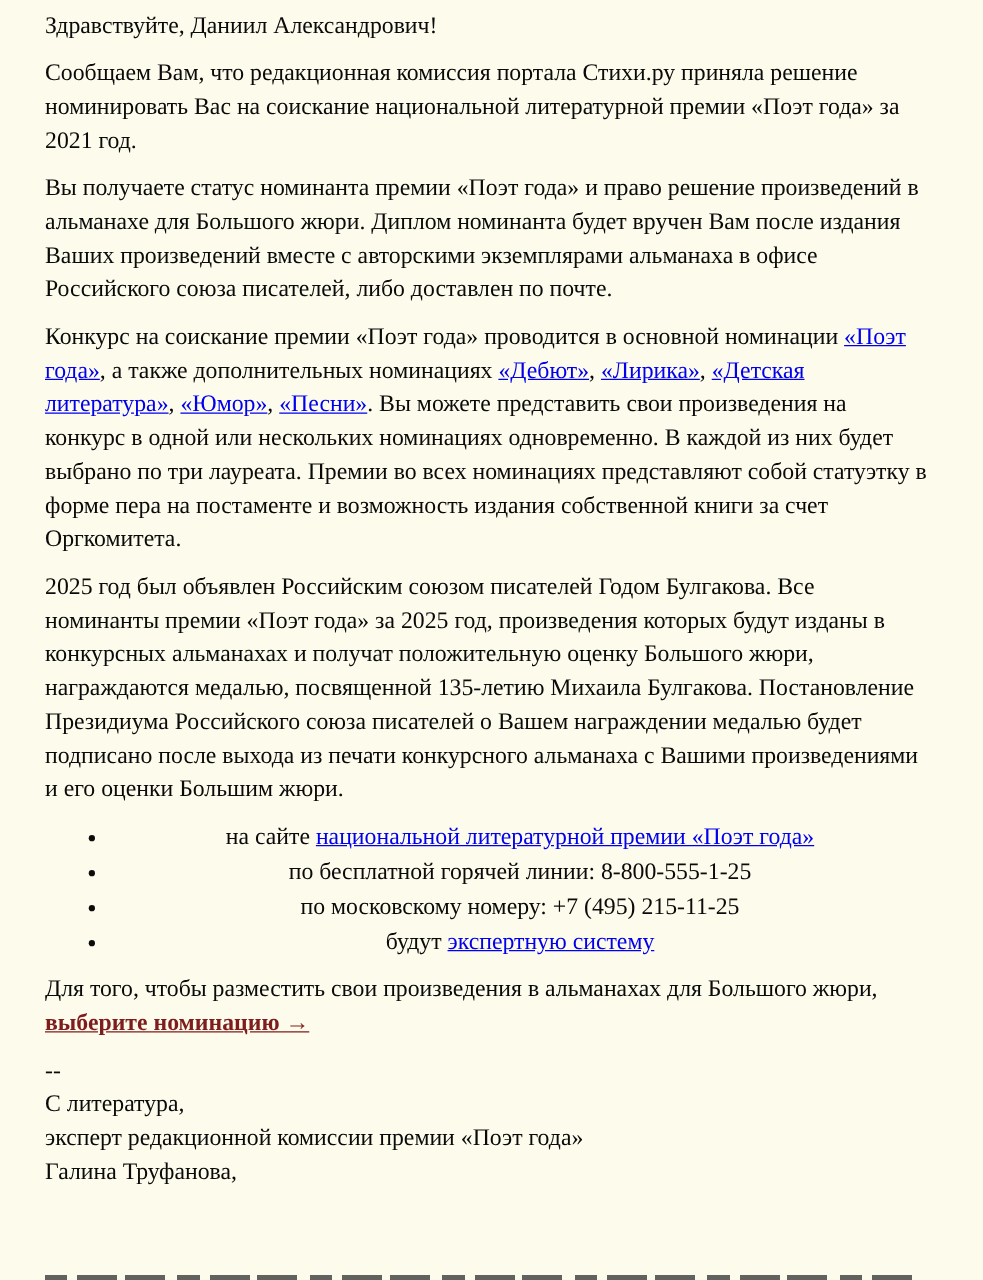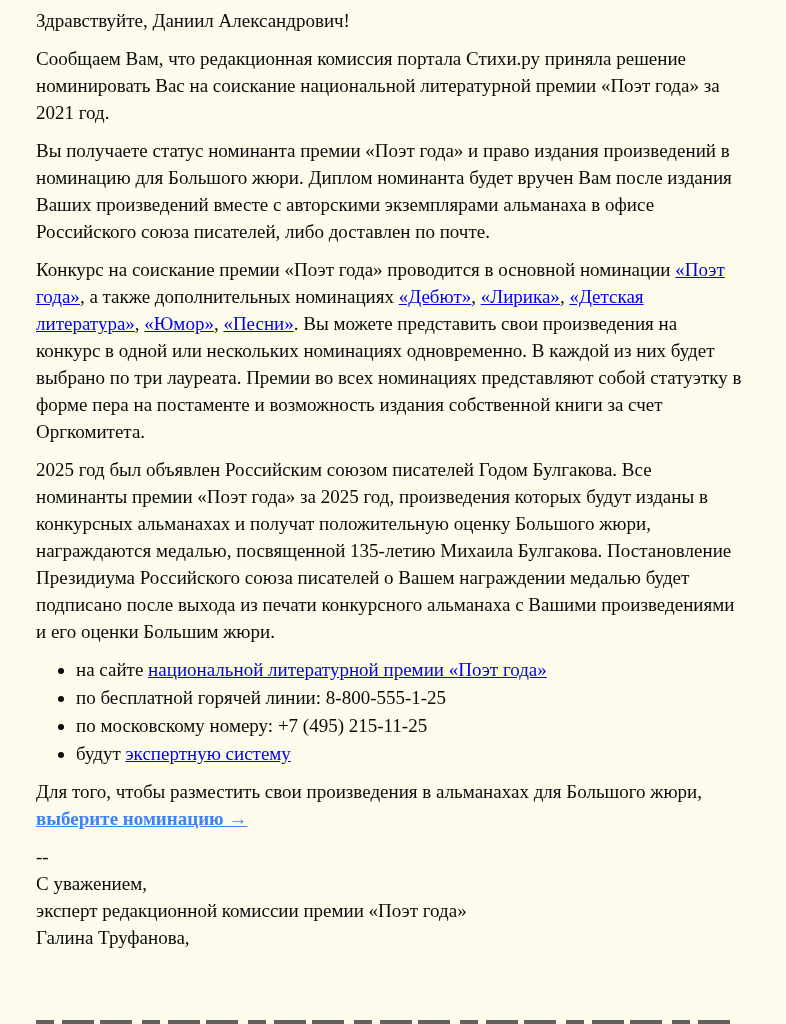--- a/index.html
+++ b/index.html
@@ -18,31 +18,31 @@
   .letter {
     padding: 7px 30px 0 36px;
   }
   p { margin: 0 12px 11px 0; }
   a.lnk {
     color: #0000EE;
     text-decoration: underline;
     cursor: pointer;
   }
   a.cta-link {
-    color: #3b82f6;
+    color: #7f1d1d;
     font-weight: bold;
     text-decoration: underline;
     cursor: pointer;
   }
   ul.info-list {
     margin: 0 0 11px 0;
     padding-left: 40px;
     list-style-type: disc;
   }
-  ul.info-list li { margin: 1px 0; }
+  ul.info-list li { margin: 1px 12px; text-align: center; }
   .signature div { margin: 0; }
   .clipped-line-fragment {
     position: absolute;
     left: 36px;
     bottom: 0;
     width: 700px;
     height: 4px;
     background: repeating-linear-gradient(90deg,
       #2E2E2E 0 18px, rgba(0,0,0,0) 18px 26px,
       #2E2E2E 26px 58px, rgba(0,0,0,0) 58px 64px,
@@ -52,38 +52,38 @@
 </style>
 </head>
 <body>
 
 <main class="letter">
 
   <p>Здравствуйте, Даниил Александрович!</p>
 
   <p>Сообщаем Вам, что редакционная комиссия портала Стихи.ру приняла решение номинировать Вас на соискание национальной литературной премии «Поэт года» за 2021 год.</p>
 
-  <p>Вы получаете статус номинанта премии «Поэт года» и право издания произведений в номинацию для Большого жюри. Диплом номинанта будет вручен Вам после издания Ваших произведений вместе с авторскими экземплярами альманаха в офисе Российского союза писателей, либо доставлен по почте.</p>
+  <p>Вы получаете статус номинанта премии «Поэт года» и право решение произведений в альманахе для Большого жюри. Диплом номинанта будет вручен Вам после издания Ваших произведений вместе с авторскими экземплярами альманаха в офисе Российского союза писателей, либо доставлен по почте.</p>
 
   <p><span>Конкурс на соискание премии «Поэт года» проводится в основной номинации </span><a class="lnk" href="#">«Поэт года»</a><span>, а также дополнительных номинациях </span><a class="lnk" href="#">«Дебют»</a><span>, </span><a class="lnk" href="#">«Лирика»</a><span>, </span><a class="lnk" href="#">«Детская литература»</a><span>, </span><a class="lnk" href="#">«Юмор»</a><span>, </span><a class="lnk" href="#">«Песни»</a><span>. Вы можете представить свои произведения на конкурс в одной или нескольких номинациях одновременно. В каждой из них будет выбрано по три лауреата. Премии во всех номинациях представляют собой статуэтку в форме пера на постаменте и возможность издания собственной книги за счет Оргкомитета.</span></p>
 
   <p>2025 год был объявлен Российским союзом писателей Годом Булгакова. Все номинанты премии «Поэт года» за 2025 год, произведения которых будут изданы в конкурсных альманахах и получат положительную оценку Большого жюри, награждаются медалью, посвященной 135-летию Михаила Булгакова. Постановление Президиума Российского союза писателей о Вашем награждении медалью будет подписано после выхода из печати конкурсного альманаха с Вашими произведениями и его оценки Большим жюри.</p>
 
 
   <ul class="info-list">
     <li><span>на сайте </span><a class="lnk" href="#">национальной литературной премии «Поэт года»</a></li>
     <li><span>по бесплатной горячей линии: 8-800-555-1-25</span></li>
     <li><span>по московскому номеру: +7 (495) 215-11-25</span></li>
     <li><span>будут </span><a class="lnk" href="#">экспертную систему</a></li>
   </ul>
 
   <p><span>Для того, чтобы разместить свои произведения в альманахах для Большого жюри, </span><a class="cta-link" href="#">выберите номинацию →</a></p>
 
   <div class="signature">
     <div>--</div>
-    <div>С уважением,</div>
+    <div>С литература,</div>
     <div>эксперт редакционной комиссии премии «Поэт года»</div>
     <div>Галина Труфанова,</div>
   </div>
 
 </main>
 
 <div class="clipped-line-fragment"></div>
 
 </body></html>

